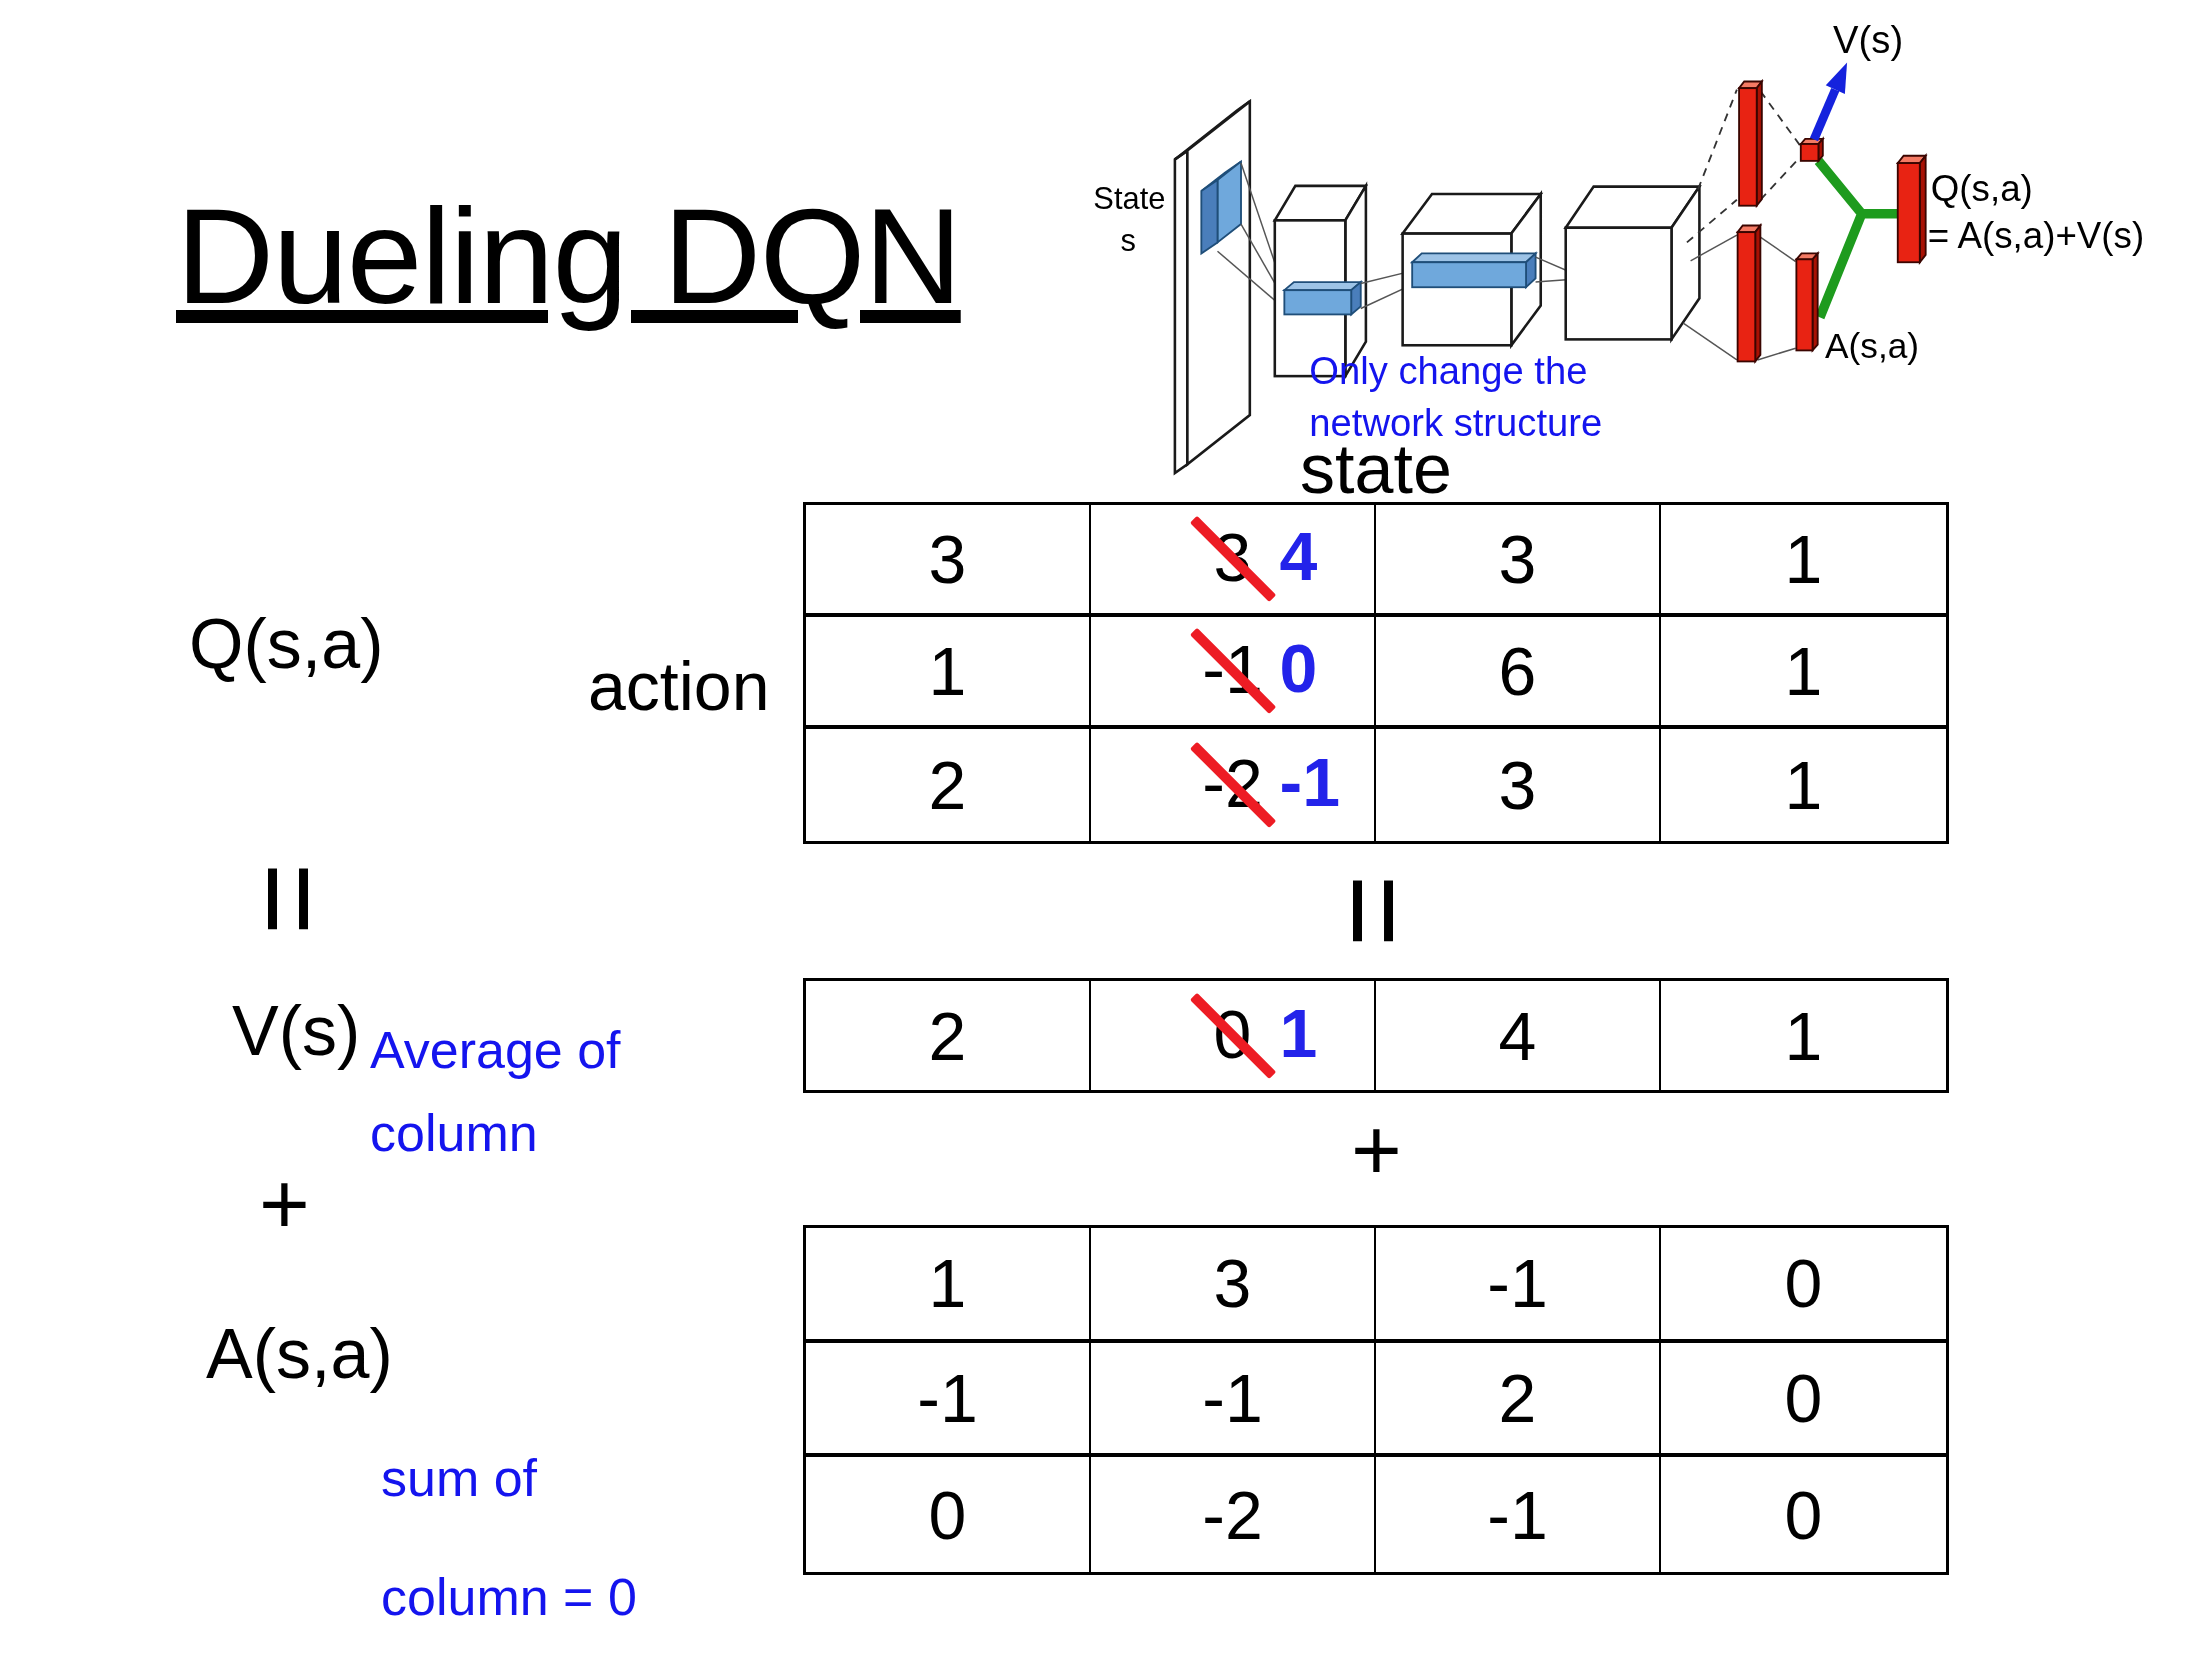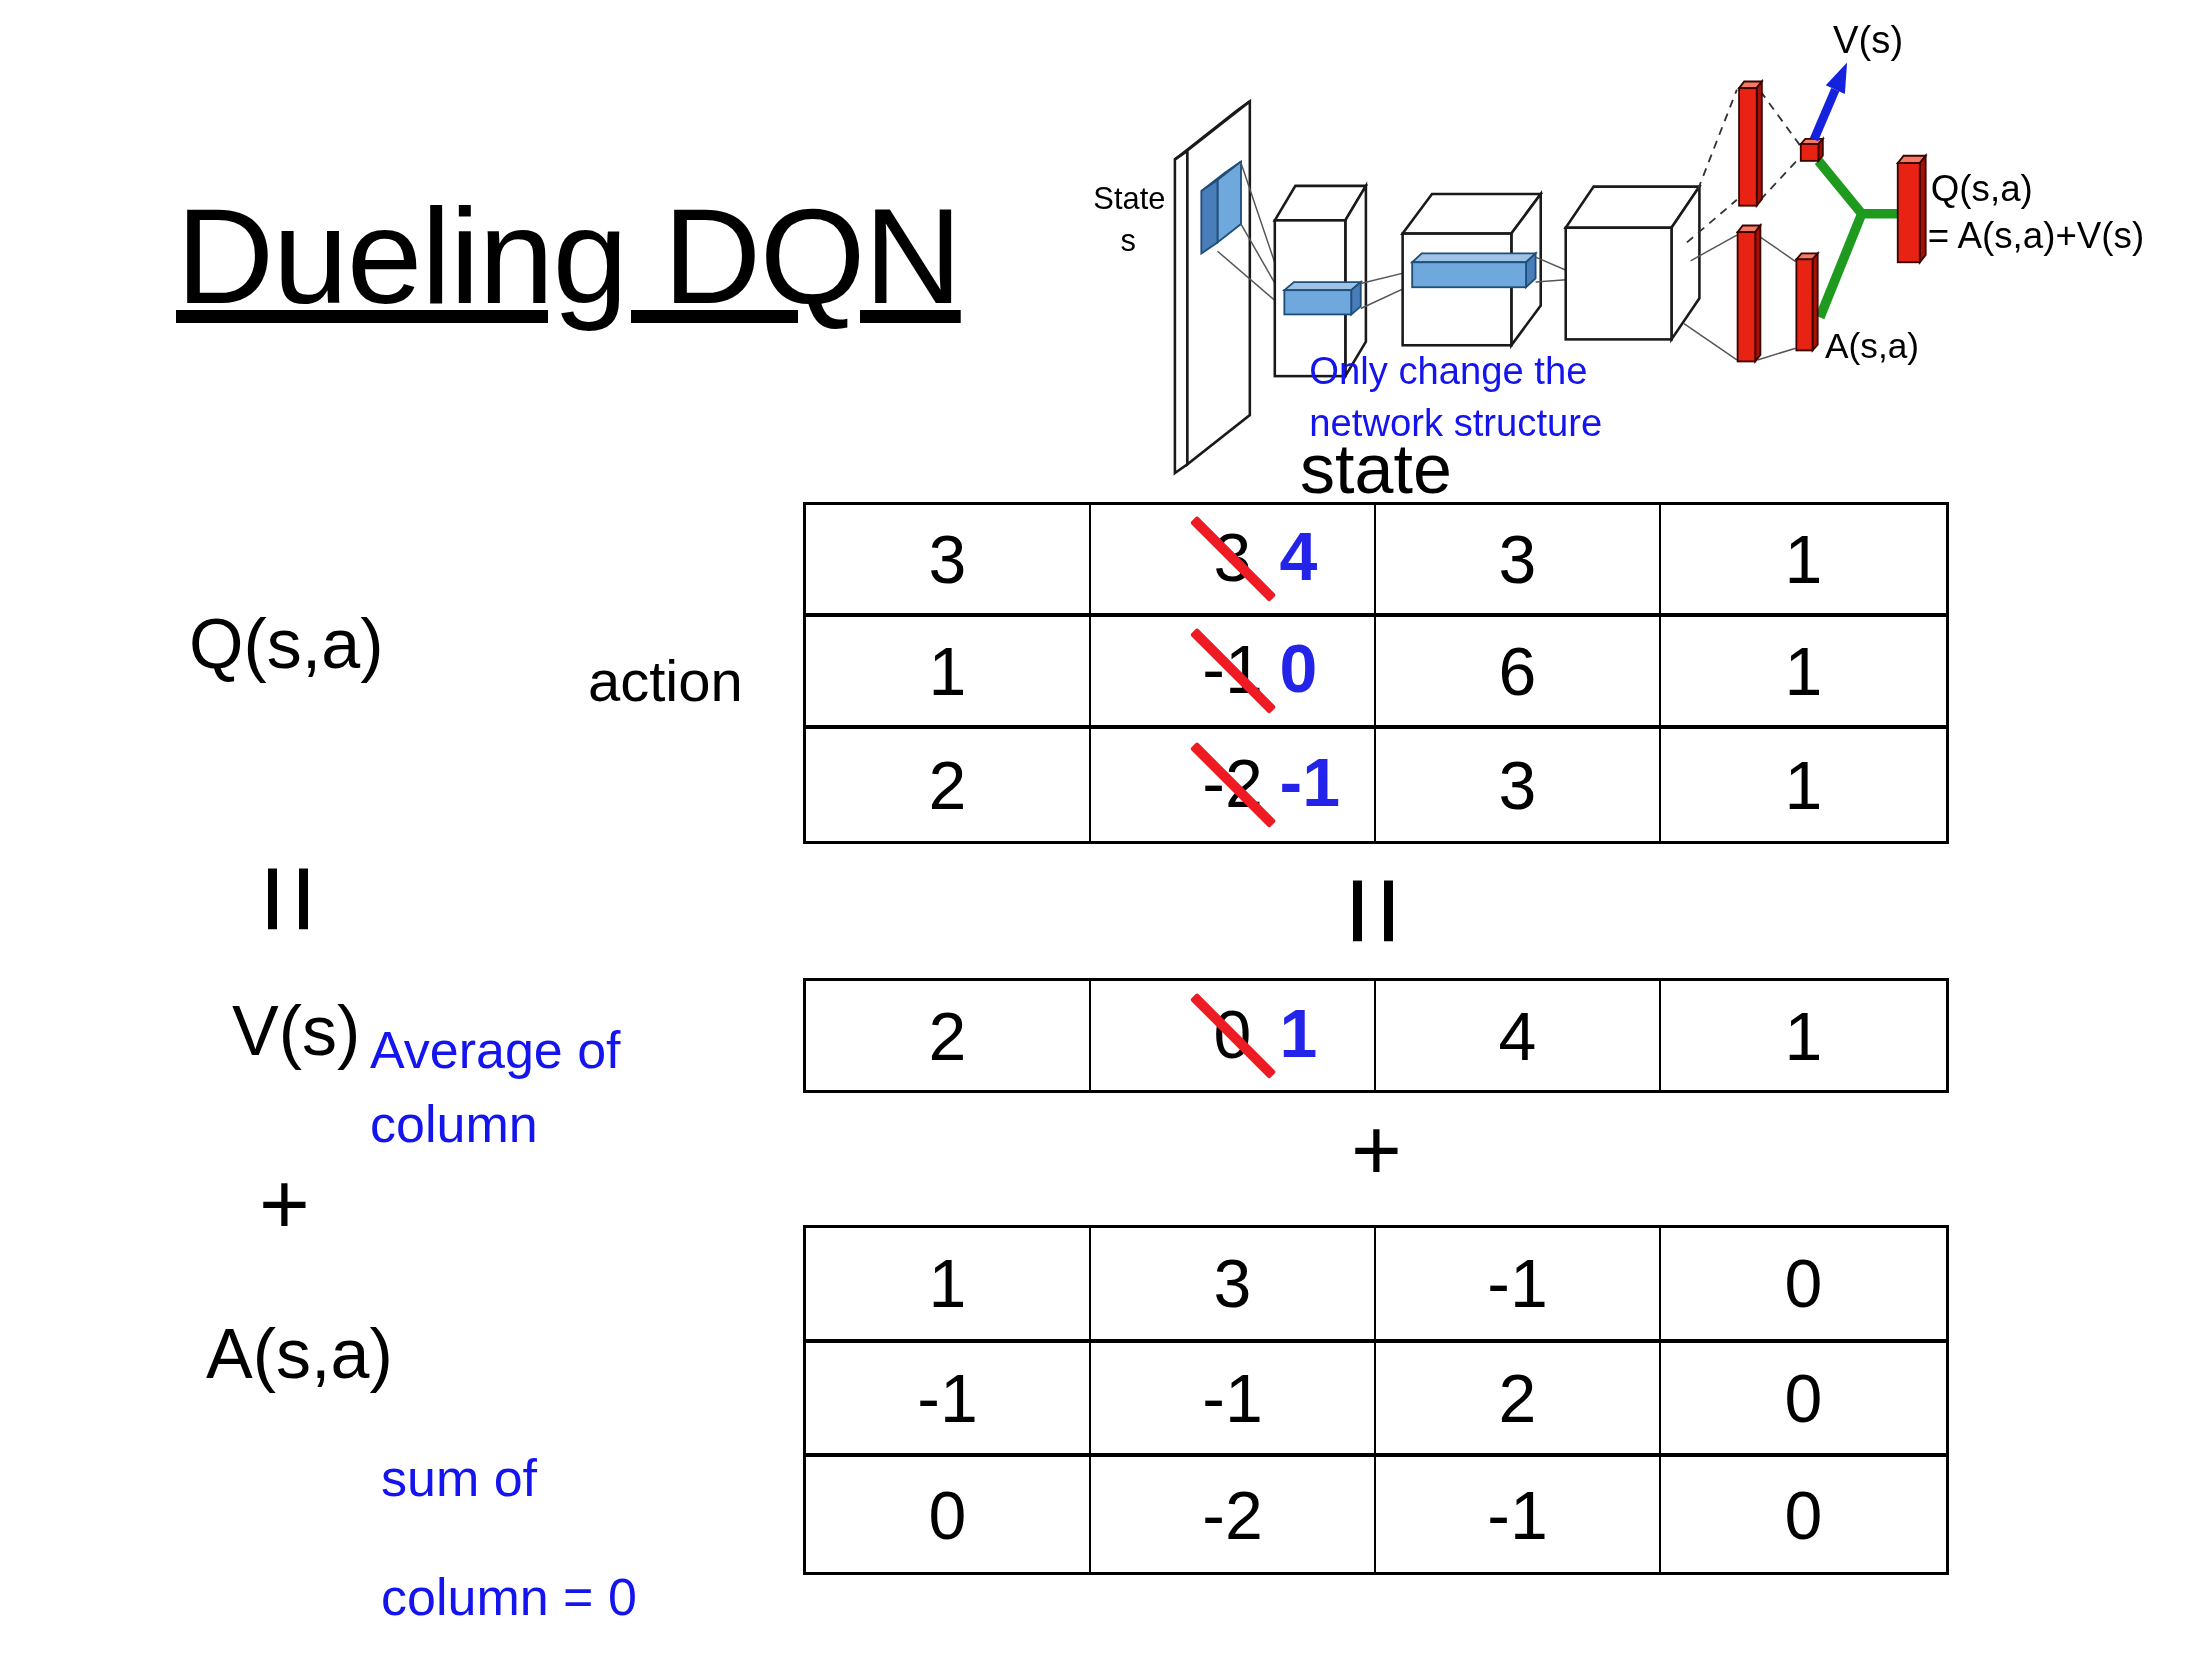--- a/index.html
+++ b/index.html
@@ -20,27 +20,27 @@
   .cell.lastrow{border-bottom:none;}
   .cell .old{position:absolute;left:50%;top:50%;transform:translate(-50%,-52%);}
   .cell .new{position:absolute;left:calc(50% + 47px);top:50%;transform:translateY(-54%);
              color:#2323ea;font-weight:bold;}
   .cell .slash{position:absolute;left:50%;top:50%;width:112px;height:10.3px;background:#ed1c24;
                transform:translate(-50%,-50%) rotate(45deg);border-radius:2.2px;}
 
   
   .lbl{font-size:70px;}
   .lbl-q{left:189px;top:604px;}
-  .lbl-action{left:588px;top:647px;font-size:58px;}
+  .lbl-action{left:588px;top:647px;font-size:68px;}
   .lbl-v{left:232px;top:991px;}
   .lbl-a{left:206px;top:1314px;}
   .state-top{left:1229px;top:429px;width:294px;text-align:center;font-size:70px;}
   .blue-note{color:#1414ee;font-size:52px;line-height:1.0;}
   .note-avg{left:370px;top:1024px;}
-  .note-avg .l2{margin-top:22px;}
+  .note-avg .l2{margin-top:31px;}
   .note-sum{left:381px;top:1452px;}
   .note-sum .l2{margin-top:67px;}
   .rot-eq{width:110px;height:110px;display:flex;align-items:center;justify-content:center;
           font-size:125px;transform:rotate(90deg);}
   .eq-left{left:236px;top:844px;}
   .eq-center{left:1321px;top:856px;}
   .plus{width:147px;height:88px;display:flex;align-items:center;justify-content:center;font-size:87px;}
   .plus-left{left:211px;top:1160px;}
   .plus-center{left:1303px;top:1106px;}
 

